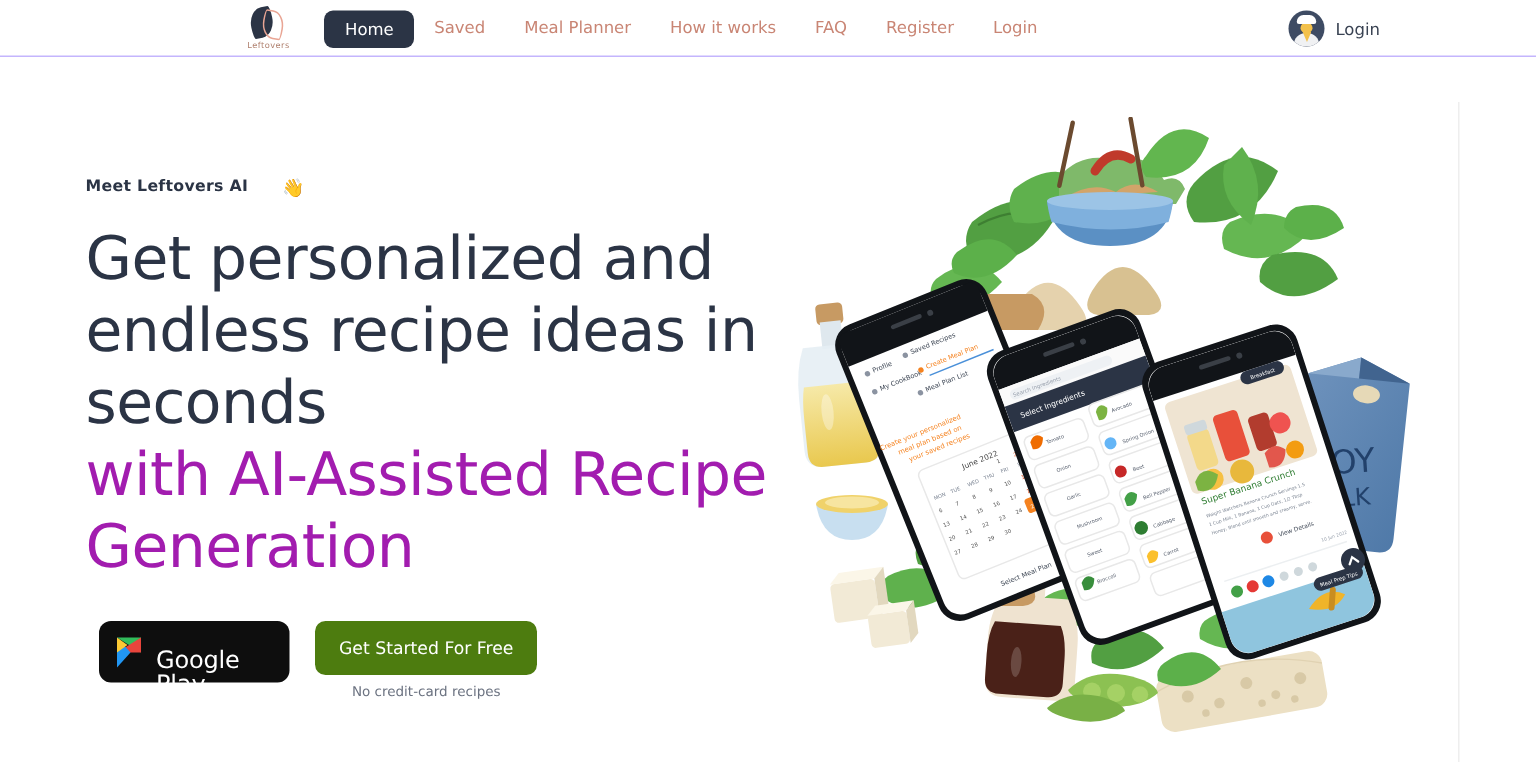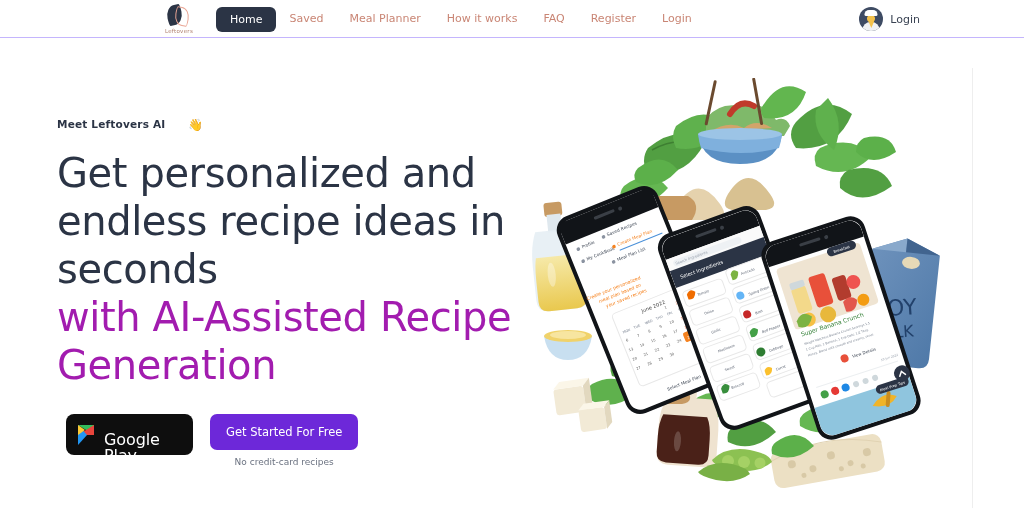--- a/index.html
+++ b/index.html
@@ -119,21 +119,21 @@
   .tri-blue   { border-width: 10px 0 10px 9px;  border-color: transparent transparent transparent #2196f3; }
   .tri-green  { border-width: 10px 0 0 16px;    border-color: #32bd5c transparent transparent transparent; top:0; }
   .tri-red    { border-width: 0 0 10px 16px;    border-color: transparent transparent #e8453c transparent; top:10px; }
   .tri-yellow { border-width: 5px 0 5px 7px;    border-color: transparent transparent transparent #fcc934; left:11px; top:5px; }
   .gplay-txt { display: flex; flex-direction: column; line-height: 1; color: #fff; }
   .gplay-small { font-size: 7px; letter-spacing: 1.1px; margin-bottom: 0; }
   .gplay-big { font-size: 16px; letter-spacing: -0.1px; margin-top: 20px; }
 
   .getstarted-col { display: flex; flex-direction: column; align-items: center; }
   .btn-getstarted {
-    background: #6d28d9; color: #fff; border: none; border-radius: 7px;
+    background: #4d7c0f; color: #fff; border: none; border-radius: 7px;
     font-size: 11.5px; padding: 11px 16px; cursor: pointer;
     font-family: "DejaVu Sans", sans-serif;
   }
   .nocard { font-size: 9px; color: #6b7280; margin-top: 7px; }
 
   
   .illus { position: absolute; left: 528px; top: 78px; width: 430px; height: 420px; }
   .illus svg { width: 100%; height: 100%; display:block; }
 </style>
 </head>

